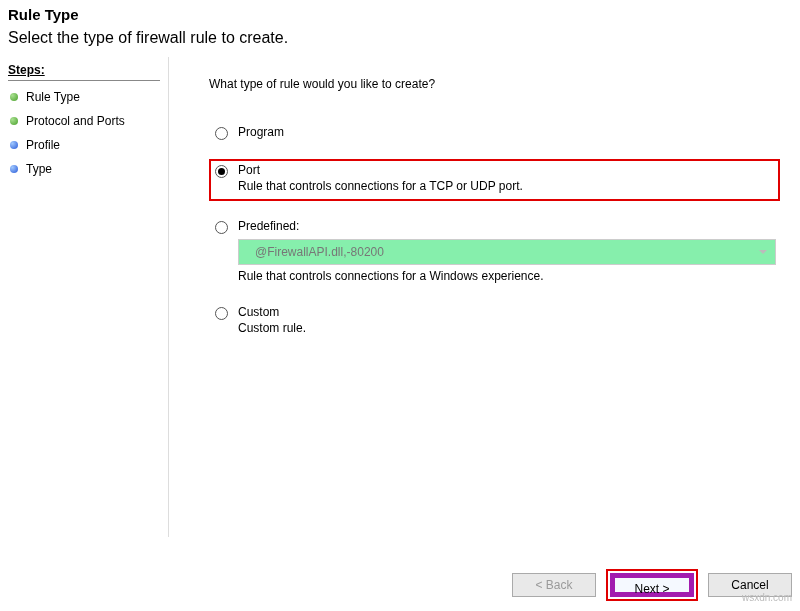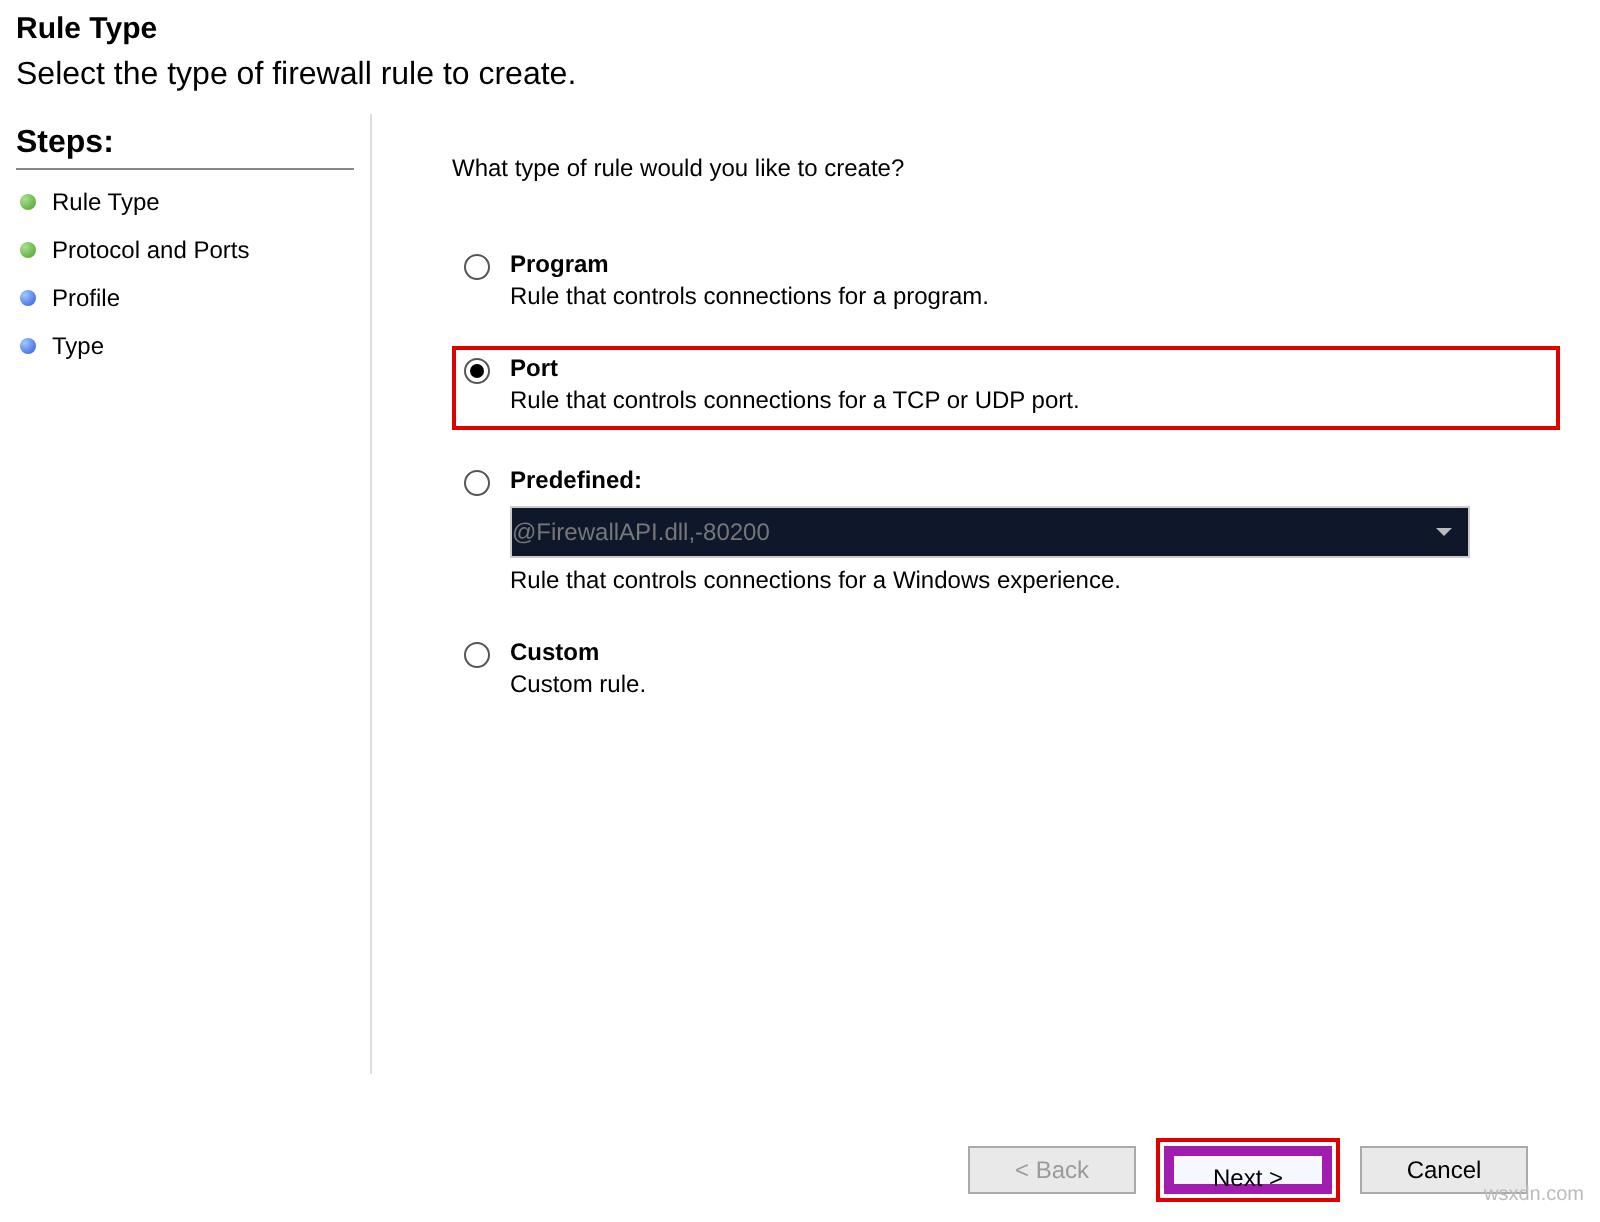--- a/index.html
+++ b/index.html
@@ -31,24 +31,25 @@
     display: flex;
     align-items: stretch;
     height: 480px;
   }
   .steps-panel {
     width: 185px;
     padding: 6px 8px;
   }
   .steps-title {
     font-weight: bold;
-    font-size: 16px;
+    font-size: 12px;
     border-bottom: 1px solid #888;
     padding-bottom: 3px;
     margin-bottom: 4px;
+    text-decoration: underline;
   }
   .step-item {
     display: flex;
     align-items: center;
     padding: 5px 2px;
     cursor: default;
   }
   .bullet {
     width: 8px;
     height: 8px;
@@ -92,47 +93,47 @@
   }
   .radio.selected::after {
     content: "";
     position: absolute;
     top: 2px; left: 2px;
     width: 7px; height: 7px;
     background: #000;
     border-radius: 50%;
   }
   .option-body { flex: 1; }
-  .option-title { font-weight: bold; font-size: 12px; margin-bottom: 2px; }
+  .option-title { font-weight: normal; font-size: 12px; margin-bottom: 2px; }
   .option-desc { font-size: 12px; }
   .predef-dropdown {
     margin: 6px 0 4px 0;
-    background: #0f172a;
+    background: #86efac;
     border: 1px solid #ccc;
     color: #777;
-    padding: 5px 0;
-    width: 480px;
+    padding: 5px 16px;
+    width: 538px;
     font-size: 12px;
     position: relative;
   }
   .predef-dropdown::after {
     content: "";
     position: absolute;
     right: 8px;
     top: 50%;
     width: 0; height: 0;
     border-left: 4px solid transparent;
     border-right: 4px solid transparent;
     border-top: 4px solid #bbb;
     transform: translateY(-50%);
   }
   .footer {
     position: absolute;
     bottom: 10px;
-    right: 36px;
+    right: 8px;
     display: flex;
     gap: 10px;
     align-items: center;
   }
   .btn {
     min-width: 84px;
     height: 24px;
     border: 1px solid #aaa;
     background: #e9e9e9;
     font-size: 12px;
@@ -187,21 +188,20 @@
     </div>
   </div>
 
   <div class="main-panel">
     <div class="prompt">What type of rule would you like to create?</div>
 
     <div class="option">
       <div class="radio"></div>
       <div class="option-body">
         <div class="option-title">Program</div>
-        <div class="option-desc">Rule that controls connections for a program.</div>
       </div>
     </div>
 
     <div class="option highlight">
       <div class="radio selected"></div>
       <div class="option-body">
         <div class="option-title">Port</div>
         <div class="option-desc">Rule that controls connections for a TCP or UDP port.</div>
       </div>
     </div>

